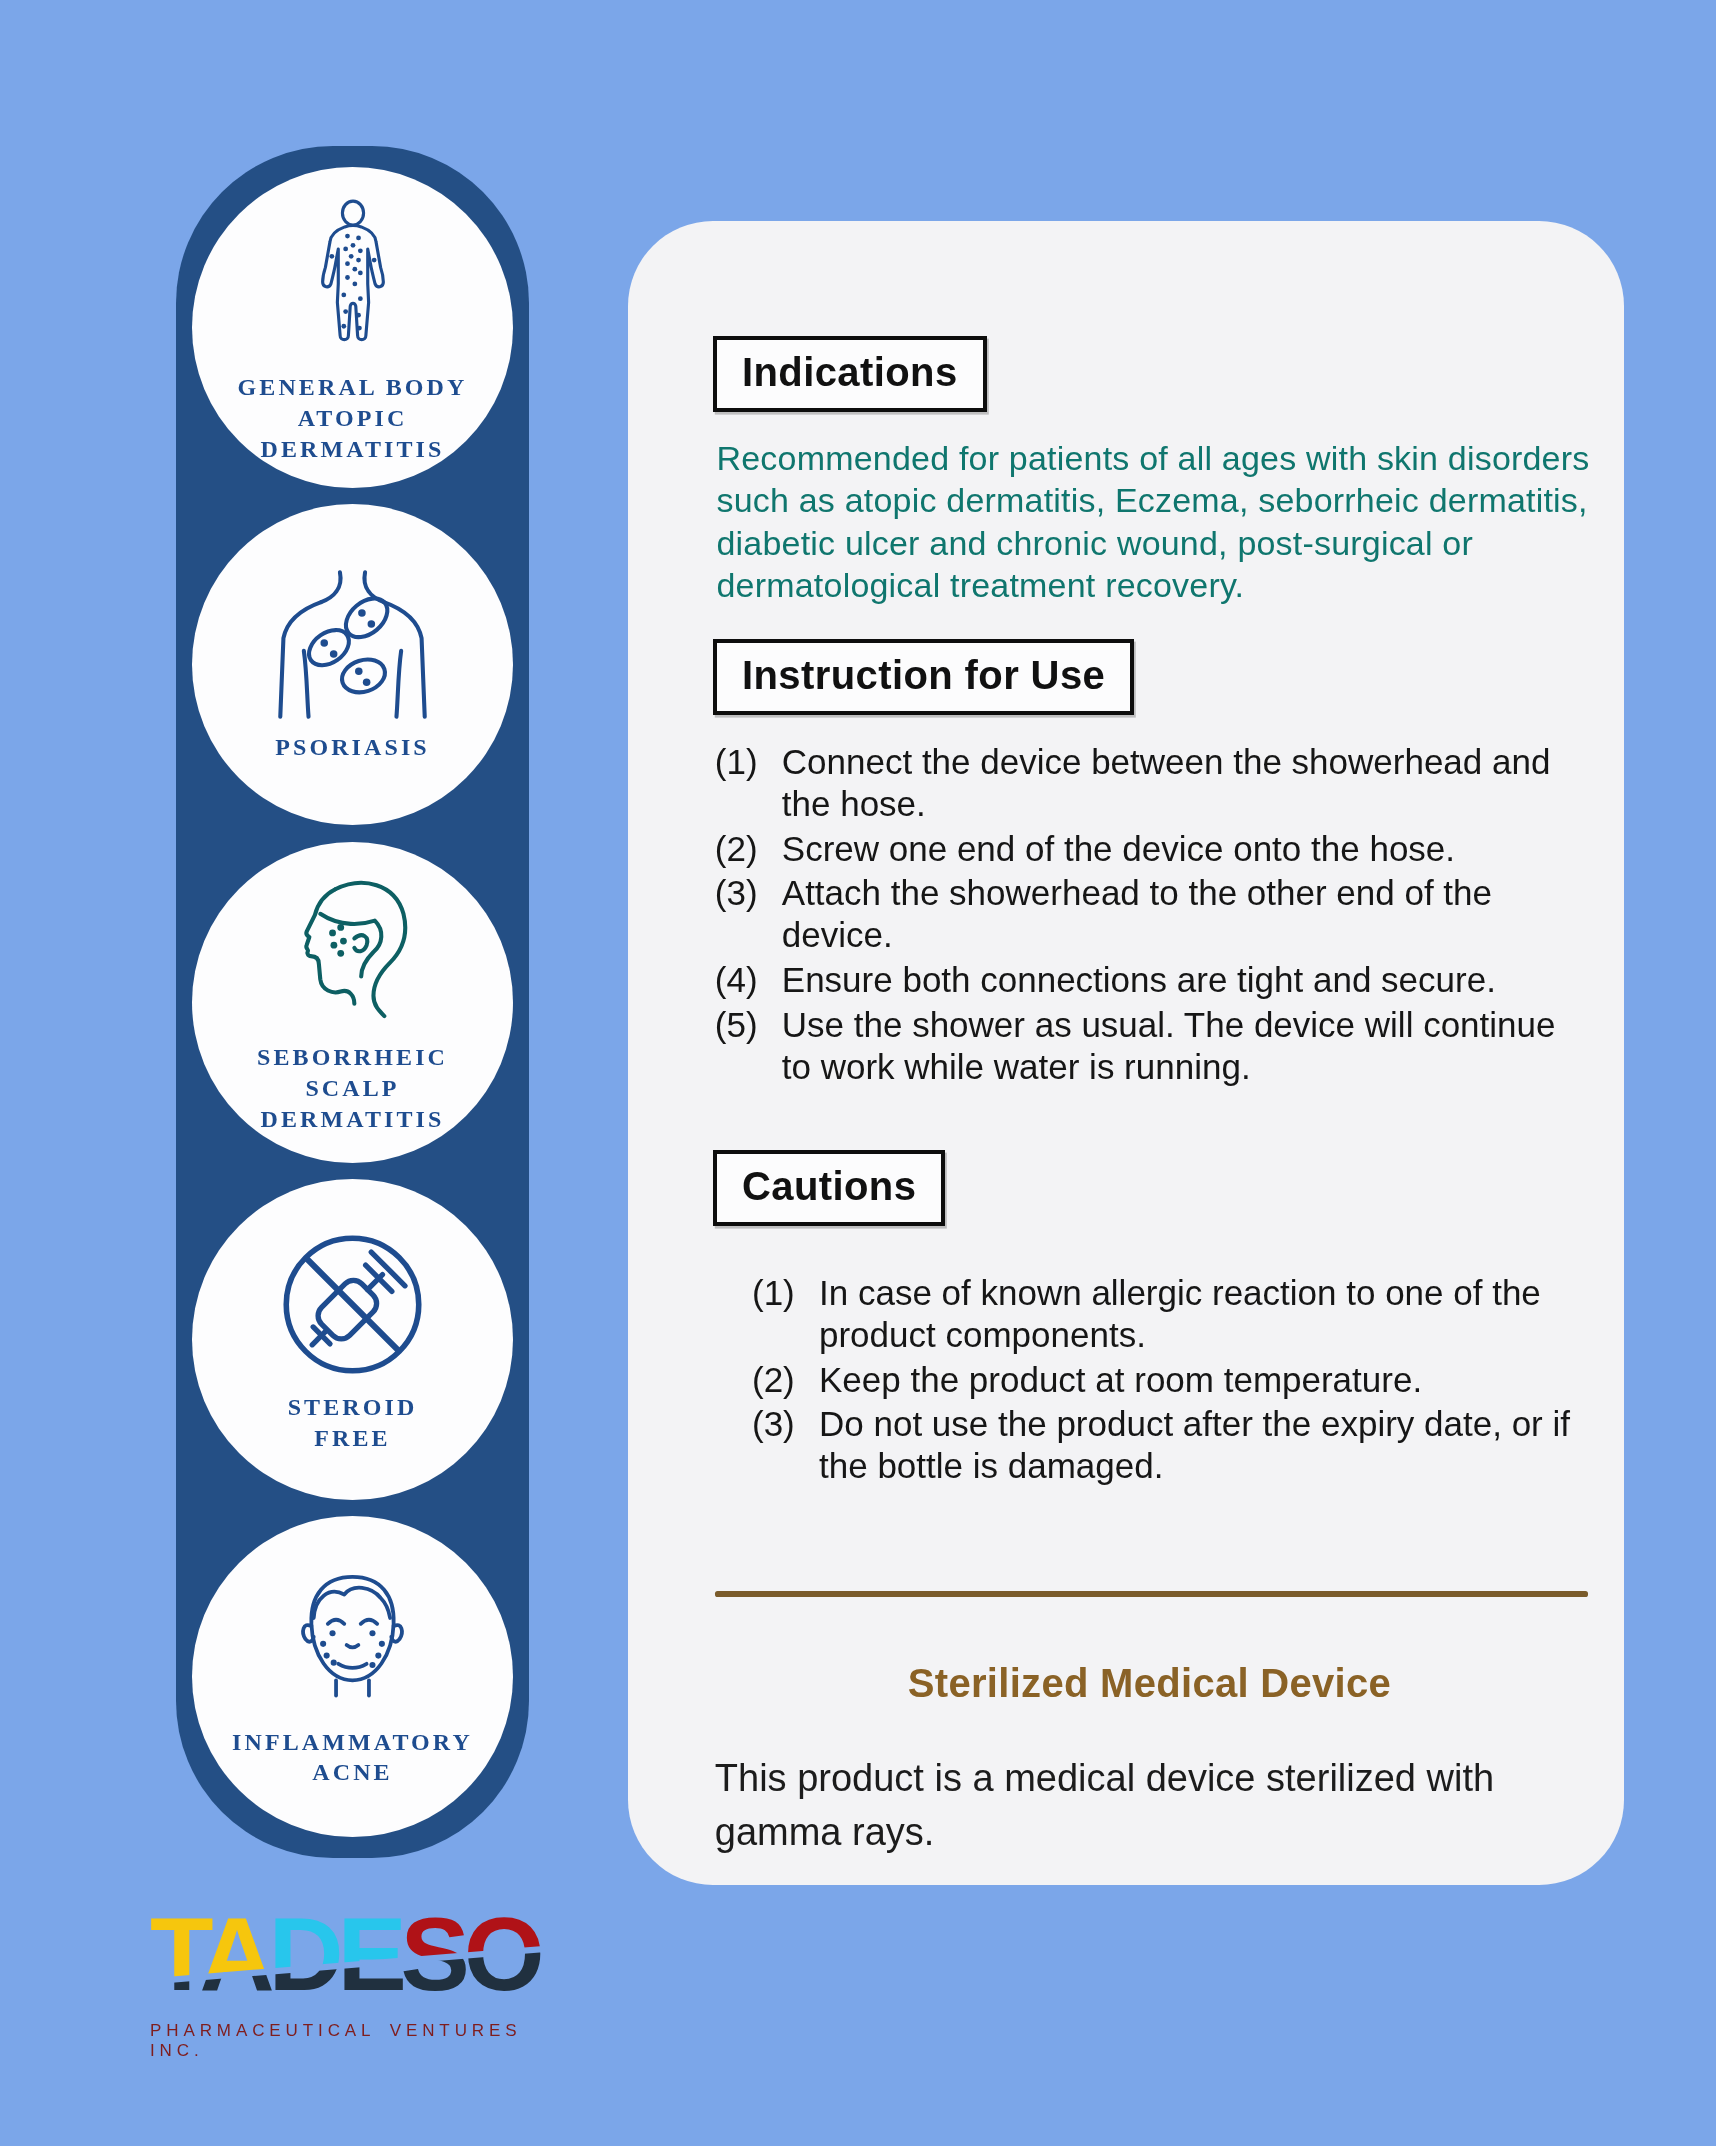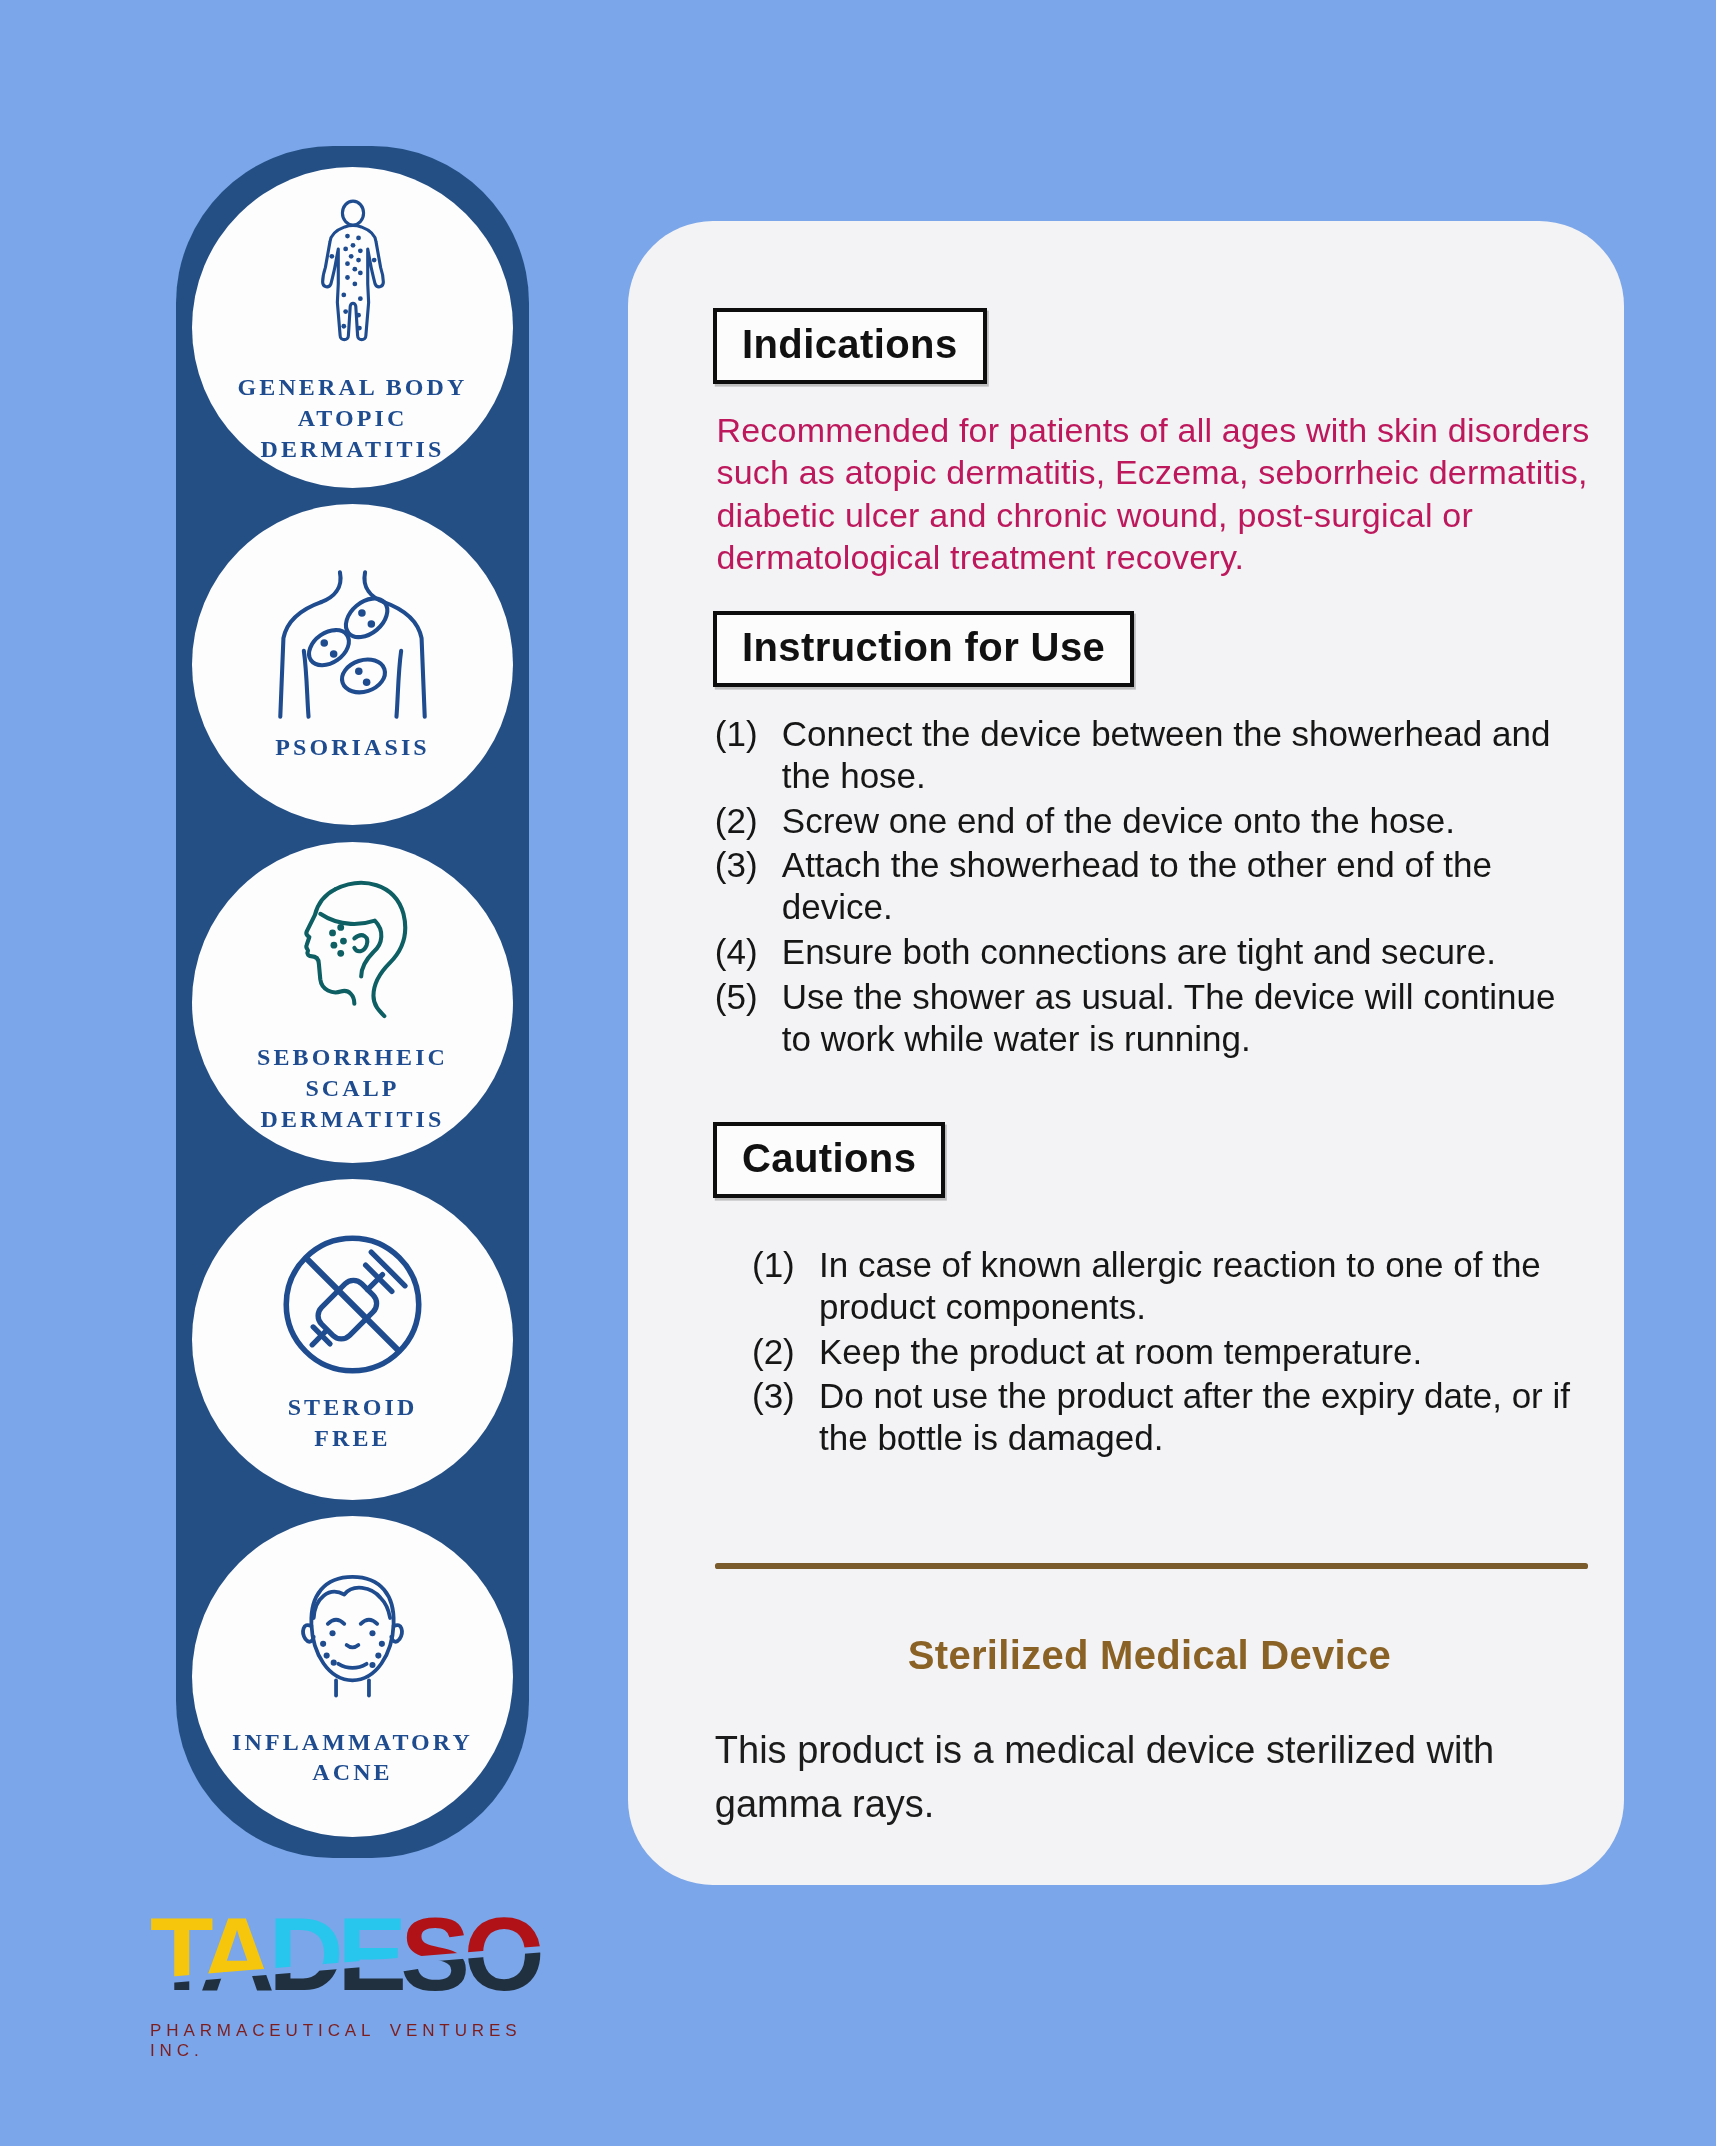--- a/index.html
+++ b/index.html
@@ -35,37 +35,37 @@
   .cond-icon{display:block;}
   .stroke-blue{stroke:#1e4c8f;fill:none;stroke-linecap:round;stroke-linejoin:round;}
   .fill-blue{fill:#1e4c8f;stroke:none;}
   .stroke-teal{stroke:#0d5f63;fill:none;stroke-linecap:round;stroke-linejoin:round;}
   .fill-teal{fill:#0d5f63;stroke:none;}
 
   
   .card{
     position:absolute;left:628px;top:221px;width:996px;height:1664px;
     background:#f3f3f5;border-radius:85px;
-    padding:87px 42px 0 85px;box-sizing:border-box;
+    padding:115px 42px 0 85px;box-sizing:border-box;
   }
   .hbox{
     display:inline-block;
     border:4.4px solid #0d0d0d;
     background:#fcfcfd;
     color:#111;
     font-weight:700;
     font-size:40px;
     padding:9.7px 25px 13.2px 25px;
     letter-spacing:0.4px;
     box-shadow:1.8px 2.6px 0 rgba(30,30,30,0.25);
   }
   .para{
     margin:25px 0 32px 3.5px;
     width:882px;
-    font-size:34px;line-height:1.25;color:#be185d;letter-spacing:0.2px;
+    font-size:34px;line-height:1.25;color:#0f766e;letter-spacing:0.2px;
   }
   .list{margin:26.5px 0 0 1.8px;}
   .li{display:flex;font-size:35px;line-height:1.2;color:#161616;margin-bottom:2.6px;}
   .li .num{flex:0 0 67px;}
   .li .txt{flex:1 1 auto;max-width:838px;}
   .instr-block{margin-top:5.3px;}
   .cautions-head{margin-top:60px;}
   .cautions-list{margin-left:39px;margin-top:46px;}
   .divider{
     width:873px;height:6.2px;background:#7a5b2b;border-radius:2.6px;

